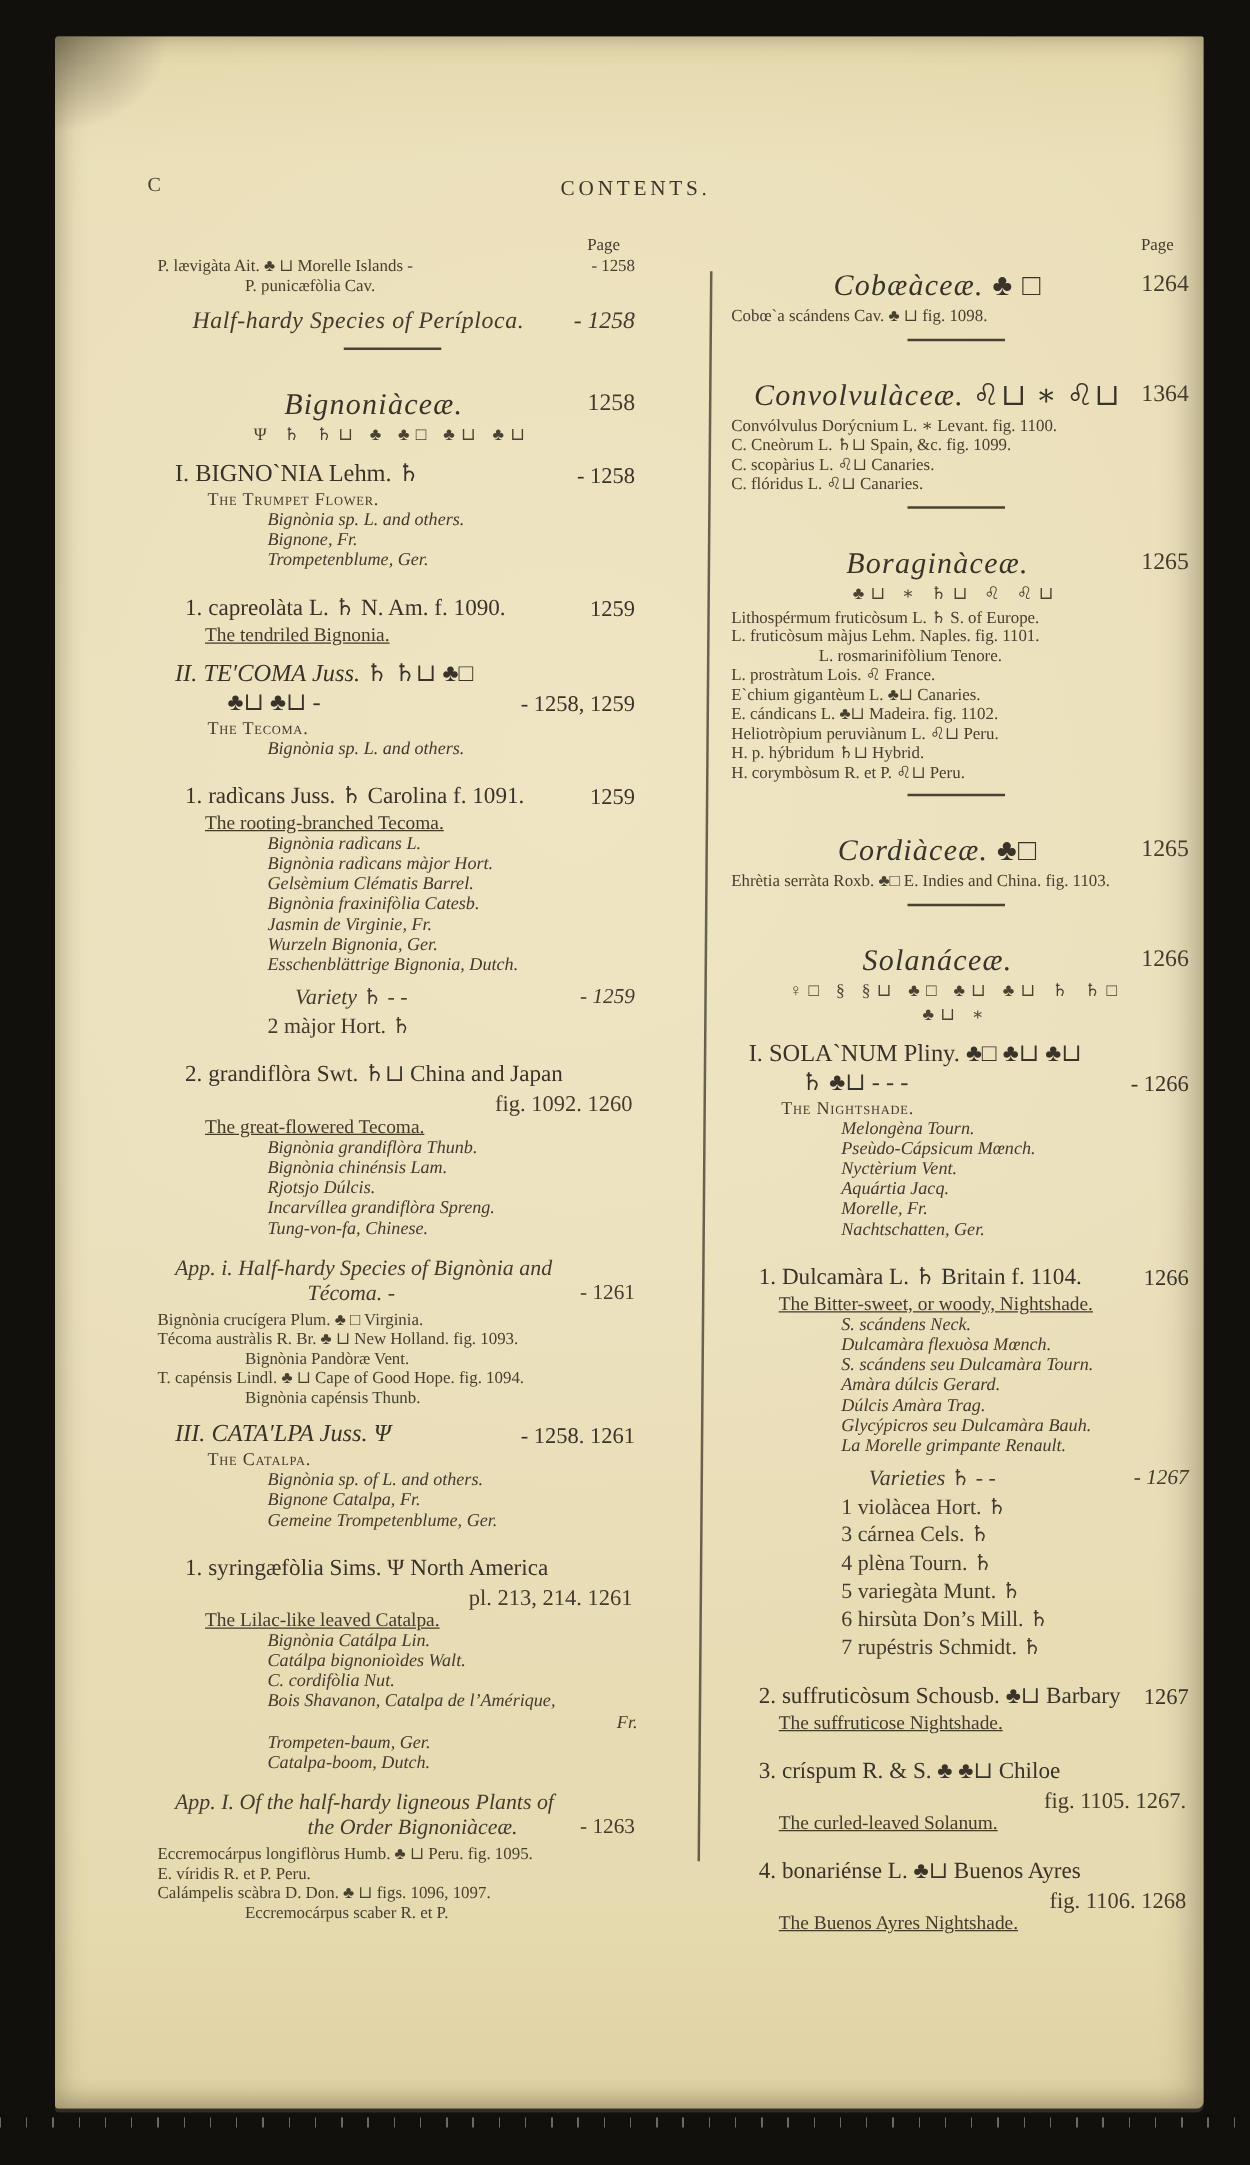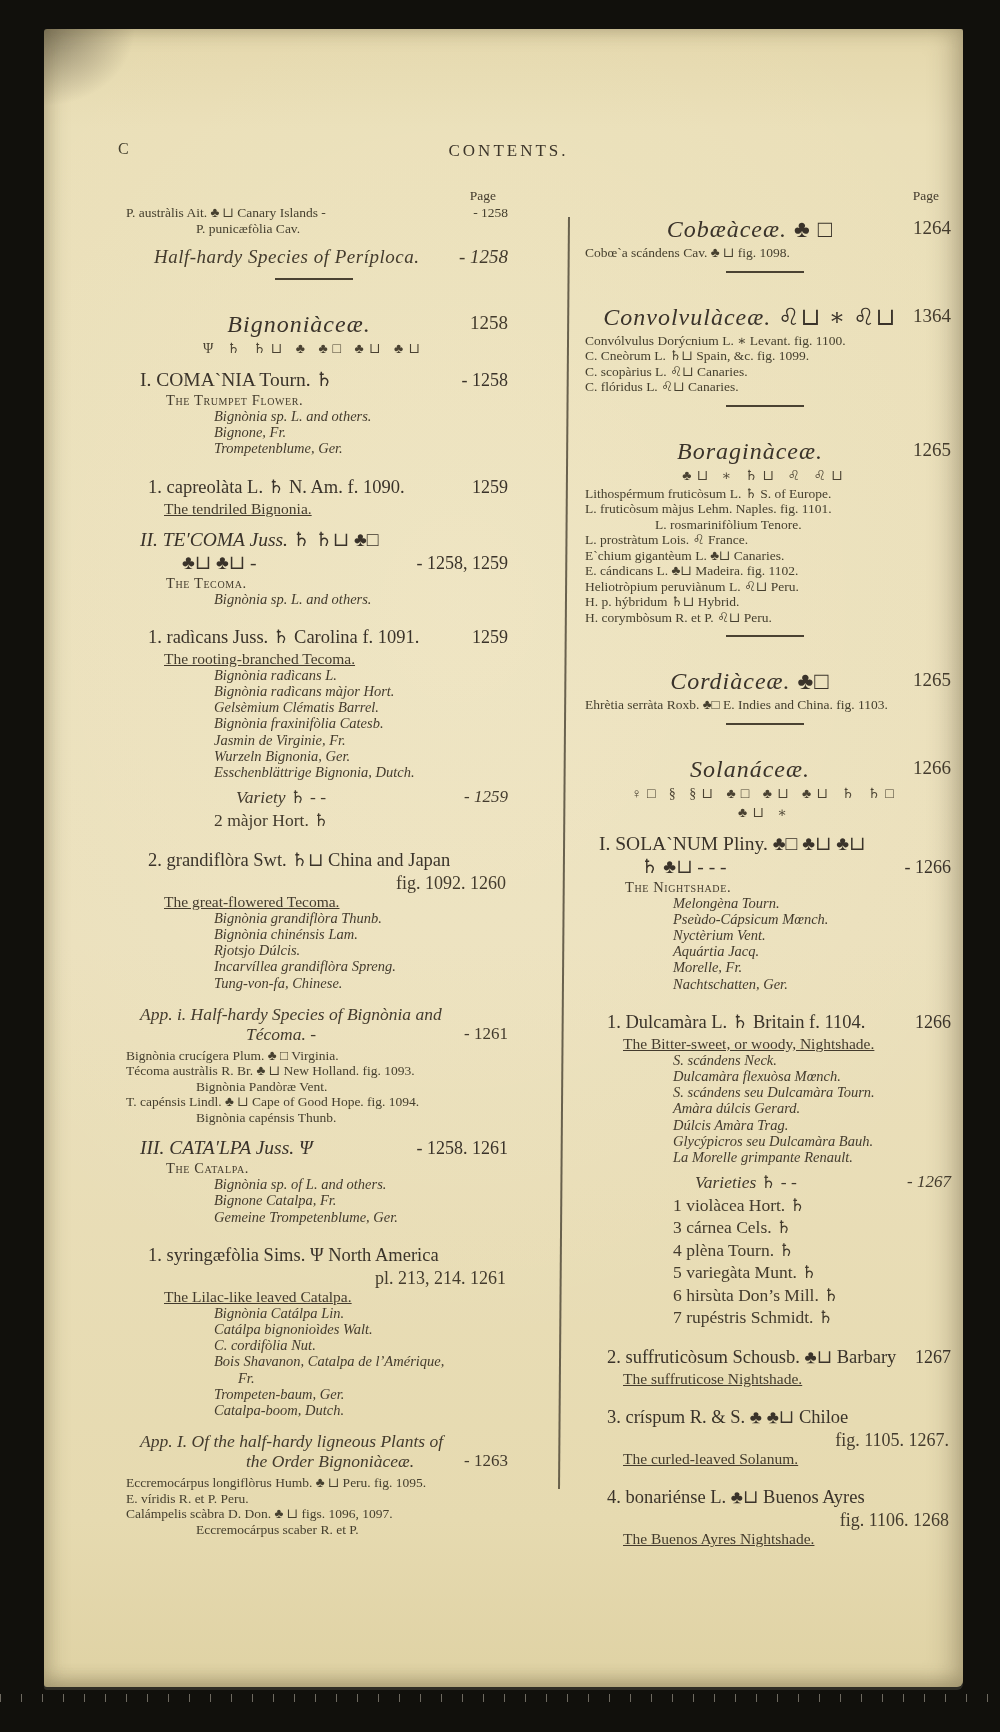--- a/index.html
+++ b/index.html
@@ -63,21 +63,21 @@
   .genus.gi .ltext{font-style:italic;}
   .genus .lpage{font-size:18px;}
   .cont{margin:0 0 1px;}
   .cont .ltext{padding-left:64px;font-style:normal;}
 
   .sc{font-variant:small-caps;letter-spacing:.6px;font-size:14.5px;line-height:16px;}
   .sc .ltext{padding-left:48px;}
 
   .syn{font-style:italic;font-size:14.5px;line-height:16.2px;}
   .syn .ltext{padding-left:96px;}
-  .syn2 .ltext{padding-left:120px !important;}
+  .syn2 .ltext{padding-left:120px !important;text-align:right;}
 
   .entry{margin:11px 0 2px;font-size:18.5px;line-height:21px;color:#3a332a;}
   .entry .ltext{padding-left:30px;margin-top:20px;}
   .entry .lpage{font-size:18px;}
 
   .desc{font-size:15.5px;line-height:17px;}
   .desc .ltext{padding-left:46px;text-decoration:underline;}
 
   .figline{font-size:18px;line-height:20px;}
   .figline .ltext{text-align:right;padding-right:4px;}
@@ -105,21 +105,21 @@
     <div class="divider"></div>
 
     <div class="col col-left">
 
         <div class="line pagelabel">
           <span class="ltext">Page</span>
           <span class="lpage"></span>
         </div>
 
         <div class="line small">
-          <span class="ltext">P. austràlis Ait. ♣ ⊔  Canary Islands        -</span>
+          <span class="ltext">P. lævigàta Ait. ♣ ⊔  Morelle Islands        -</span>
           <span class="lpage">- 1258</span>
         </div>
 
         <div class="line small indent2">
           <span class="ltext">P. punicæfòlia Cav.</span>
           <span class="lpage"></span>
         </div>
 
         <div class="line italic-head">
           <span class="ltext">Half-hardy Species of Períploca.</span>
@@ -135,21 +135,21 @@
           <span class="ltext">Bignoniàceæ.</span>
           <span class="lpage">1258</span>
         </div>
 
         <div class="line symrow">
           <span class="ltext">Ψ ♄ ♄⊔ ♣ ♣□ ♣⊔ ♣⊔</span>
           <span class="lpage"></span>
         </div>
 
         <div class="line genus">
-          <span class="ltext">I. COMA`NIA Tourn. ♄</span>
+          <span class="ltext">I. BIGNO`NIA Lehm. ♄</span>
           <span class="lpage">-   1258</span>
         </div>
 
         <div class="line sc">
           <span class="ltext">The Trumpet Flower.</span>
           <span class="lpage"></span>
         </div>
 
         <div class="line syn">
           <span class="ltext">Bignònia sp. L. and others.</span>

